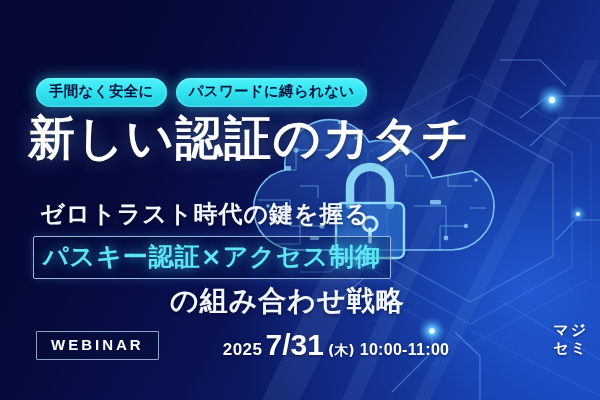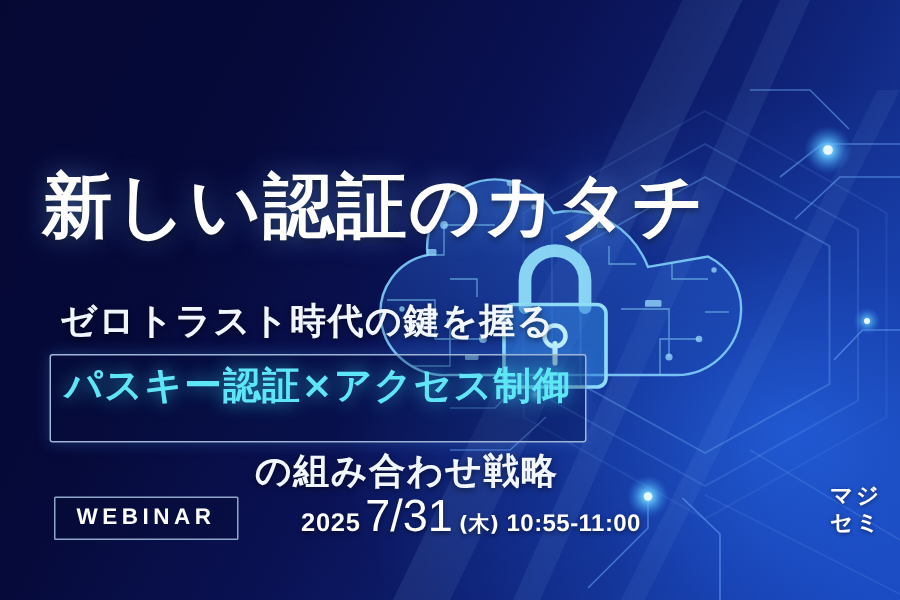--- a/index.html
+++ b/index.html
@@ -37,50 +37,50 @@
   
   .sub1{
     position:absolute;left:40px;top:198px;
     font-size:24px;font-weight:700;color:#f2f6ff;letter-spacing:1px;white-space:nowrap;
     text-shadow:0 1px 4px rgba(0,0,0,0.55);
     font-family:"DejaVu Sans","Liberation Sans",sans-serif;
   }
   .hl-box{
     position:absolute;left:33px;top:236px;
     border:1.6px solid #9fb6d8;border-radius:2px;
-    padding:3px 9px 21px;white-space:nowrap;
+    padding:3px 9px 5px;white-space:nowrap;
     background:rgba(8,16,62,0.30);
     box-shadow:0 0 10px rgba(80,160,255,0.25);
   }
   .hl-box span{
     font-size:25px;font-weight:700;color:#5fe6f6;letter-spacing:1px;
     text-shadow:0 0 12px rgba(60,220,250,0.7);
     font-family:"DejaVu Sans","Liberation Sans",sans-serif;
   }
   .sub2{
-    position:absolute;left:170px;top:298px;
-    font-size:24px;font-weight:700;color:#f2f6ff;letter-spacing:1px;white-space:nowrap;
+    position:absolute;left:170px;top:282px;
+    font-size:28px;font-weight:700;color:#f2f6ff;letter-spacing:1px;white-space:nowrap;
     text-shadow:0 1px 4px rgba(0,0,0,0.55);
     font-family:"DejaVu Sans","Liberation Sans",sans-serif;
   }
 
   
-  .footer{position:absolute;left:36px;top:330px;display:flex;align-items:center;gap:6px;}
+  .footer{position:absolute;left:36px;top:330px;display:flex;align-items:center;gap:28px;}
   .webinar-box{
     border:1.4px solid #8fa6c8;padding:4px 14px 5px;border-radius:1px;
     background:rgba(6,12,50,0.35);
   }
   .webinar-box span{
     font-size:15px;font-weight:700;color:#ffffff;letter-spacing:3px;
     font-family:"Liberation Sans","DejaVu Sans",sans-serif;
   }
   .dateline{display:flex;align-items:baseline;color:#fff;white-space:nowrap;
     text-shadow:0 1px 3px rgba(0,0,0,0.5);}
   .d-year{font-size:17px;font-weight:700;letter-spacing:0.5px;margin-left:36px;}
-  .d-md{font-size:30px;font-weight:400;letter-spacing:0px;margin:0 3px;line-height:1;text-align:center;}
+  .d-md{font-size:30px;font-weight:700;letter-spacing:0px;margin:0 3px;line-height:1;text-align:center;}
   .d-dow{font-size:14px;font-weight:700;margin-left:1px;
     font-family:"DejaVu Sans","Liberation Sans",sans-serif;}
   .d-time{font-size:16px;font-weight:700;letter-spacing:0.3px;margin-left:5px;}
 
   
   .logo{
     position:absolute;right:14px;top:322px;
     display:grid;grid-template-columns:auto auto;gap:0 2px;
     font-family:"DejaVu Sans","Liberation Sans",sans-serif;
   }
@@ -195,40 +195,44 @@
         <path d="M350,205 v-18 a20,20 0 0 1 40,0 v18" fill="none" stroke="#8fdcf8" stroke-width="8.5" stroke-linecap="round" opacity="0.95"></path>
         <rect x="336" y="203" width="68" height="55" rx="6" fill="#2f7fd8" fill-opacity="0.55" stroke="#8fdcf8" stroke-width="2.4"></rect>
         <circle cx="370" cy="224" r="7" fill="none" stroke="#bfeeff" stroke-width="3"></circle>
         <path d="M370,229 l0,13" stroke="#bfeeff" stroke-width="3.4" stroke-linecap="round"></path>
       </g>
     </g>
   </svg>
 
   <div class="text-wrap">
 
+    <div class="badges">
+      <div class="badge">手間なく安全に</div>
+      <div class="badge">パスワードに縛られない</div>
+    </div>
 
     <div class="main-title">新しい認証のカタチ</div>
 
     <div class="sub1">ゼロトラスト時代の鍵を握る</div>
 
     <div class="hl-box">
       <span>パスキー認証×アクセス制御</span>
     </div>
 
     <div class="sub2">の組み合わせ戦略</div>
 
     <div class="footer">
       <div class="webinar-box">
         <span>WEBINAR</span>
       </div>
       <div class="dateline">
         <span class="d-year">2025</span>
         <span class="d-md">7/31</span>
         <span class="d-dow">(木)</span>
-        <span class="d-time">10:55-11:00</span>
+        <span class="d-time">10:00-11:00</span>
       </div>
     </div>
 
     <div class="logo">
       <b>マ</b>
       <b>ジ</b>
       <b>セ</b>
       <b>ミ</b>
     </div>
 

